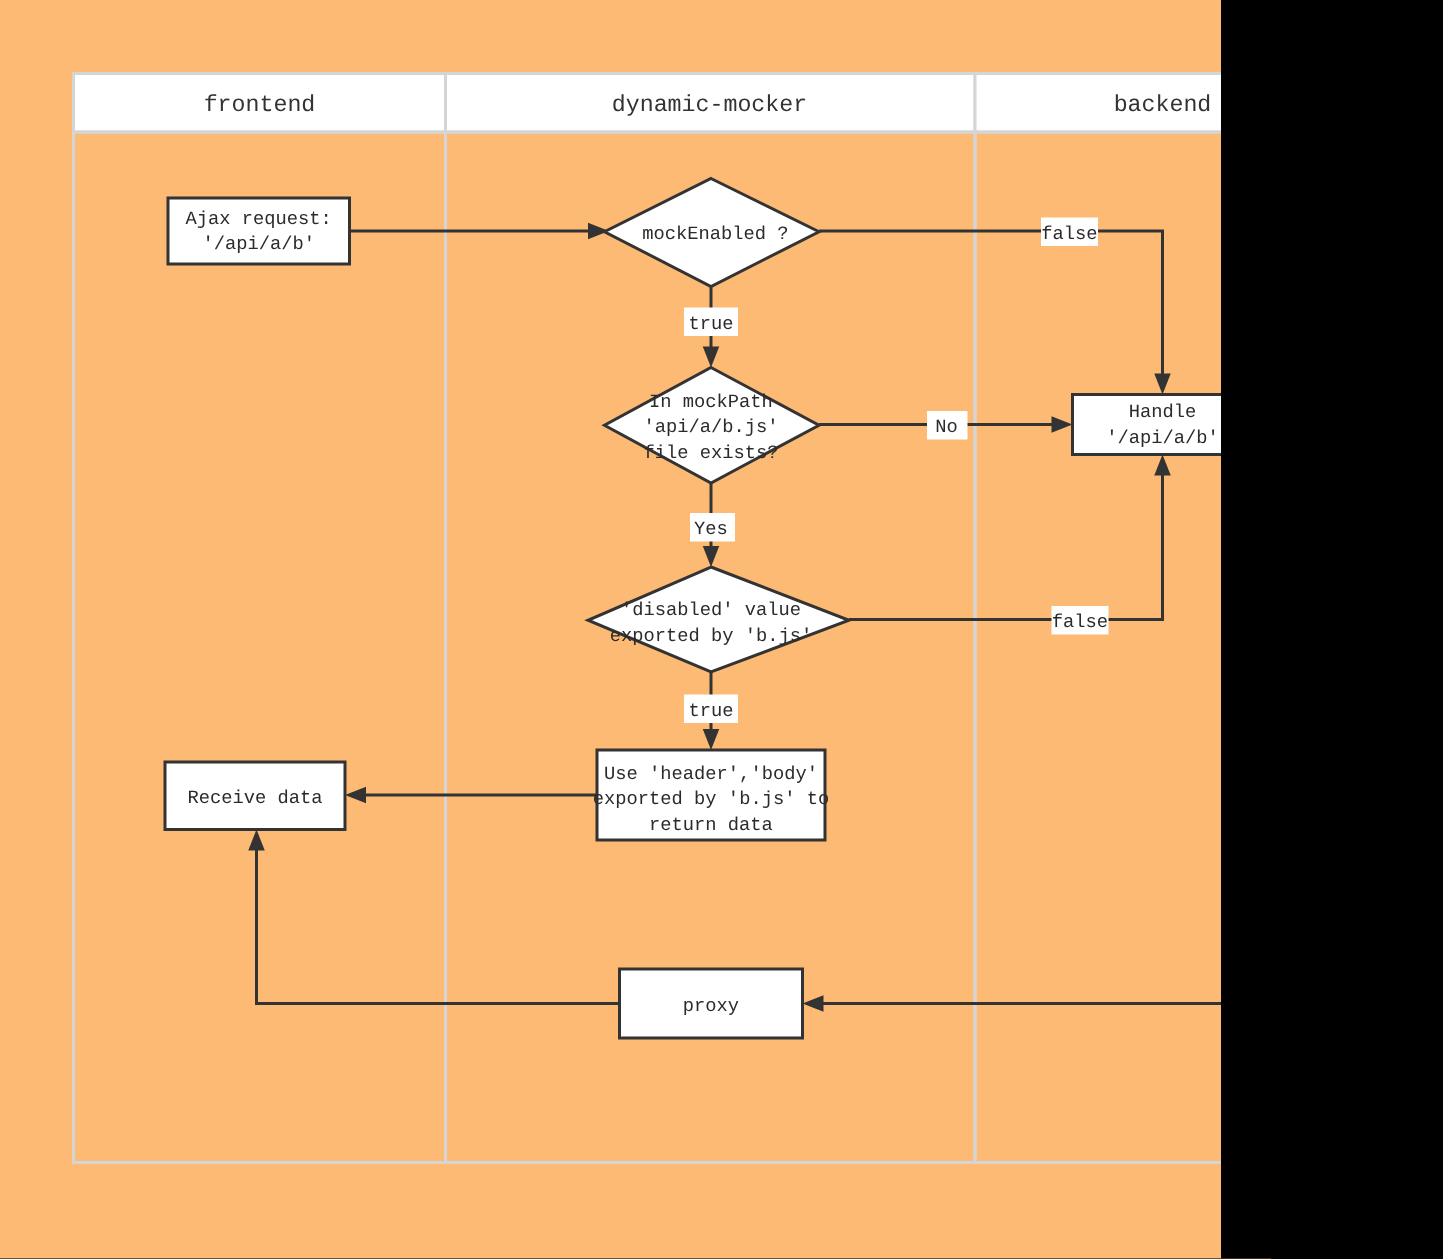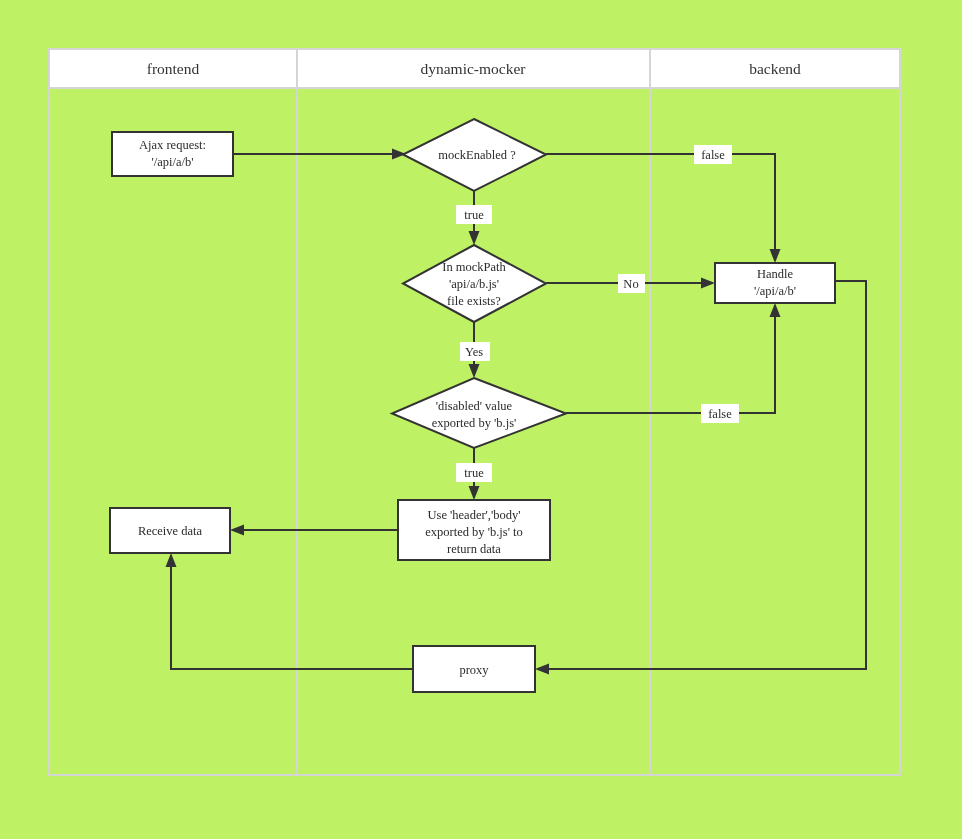--- a/index.html
+++ b/index.html
@@ -2,24 +2,24 @@
 <html><head>
 <meta charset="utf-8">
 <style>
   html, body {
     margin: 0;
     padding: 0;
     background: #000000;
   }
   #stage {
     position: relative;
-    width: 962px;
+    width: 814px;
     height: 839px;
-    background: #bef264;
-    font-family: Liberation Serif, serif;
+    background: #fdba74;
+    font-family: Liberation Mono, monospace;
     overflow: hidden;
   }
   svg.diagram {
     position: absolute;
     left: 0;
     top: 0;
     width: 962px;
     height: 839px;
   }
   .lane-header-text {

